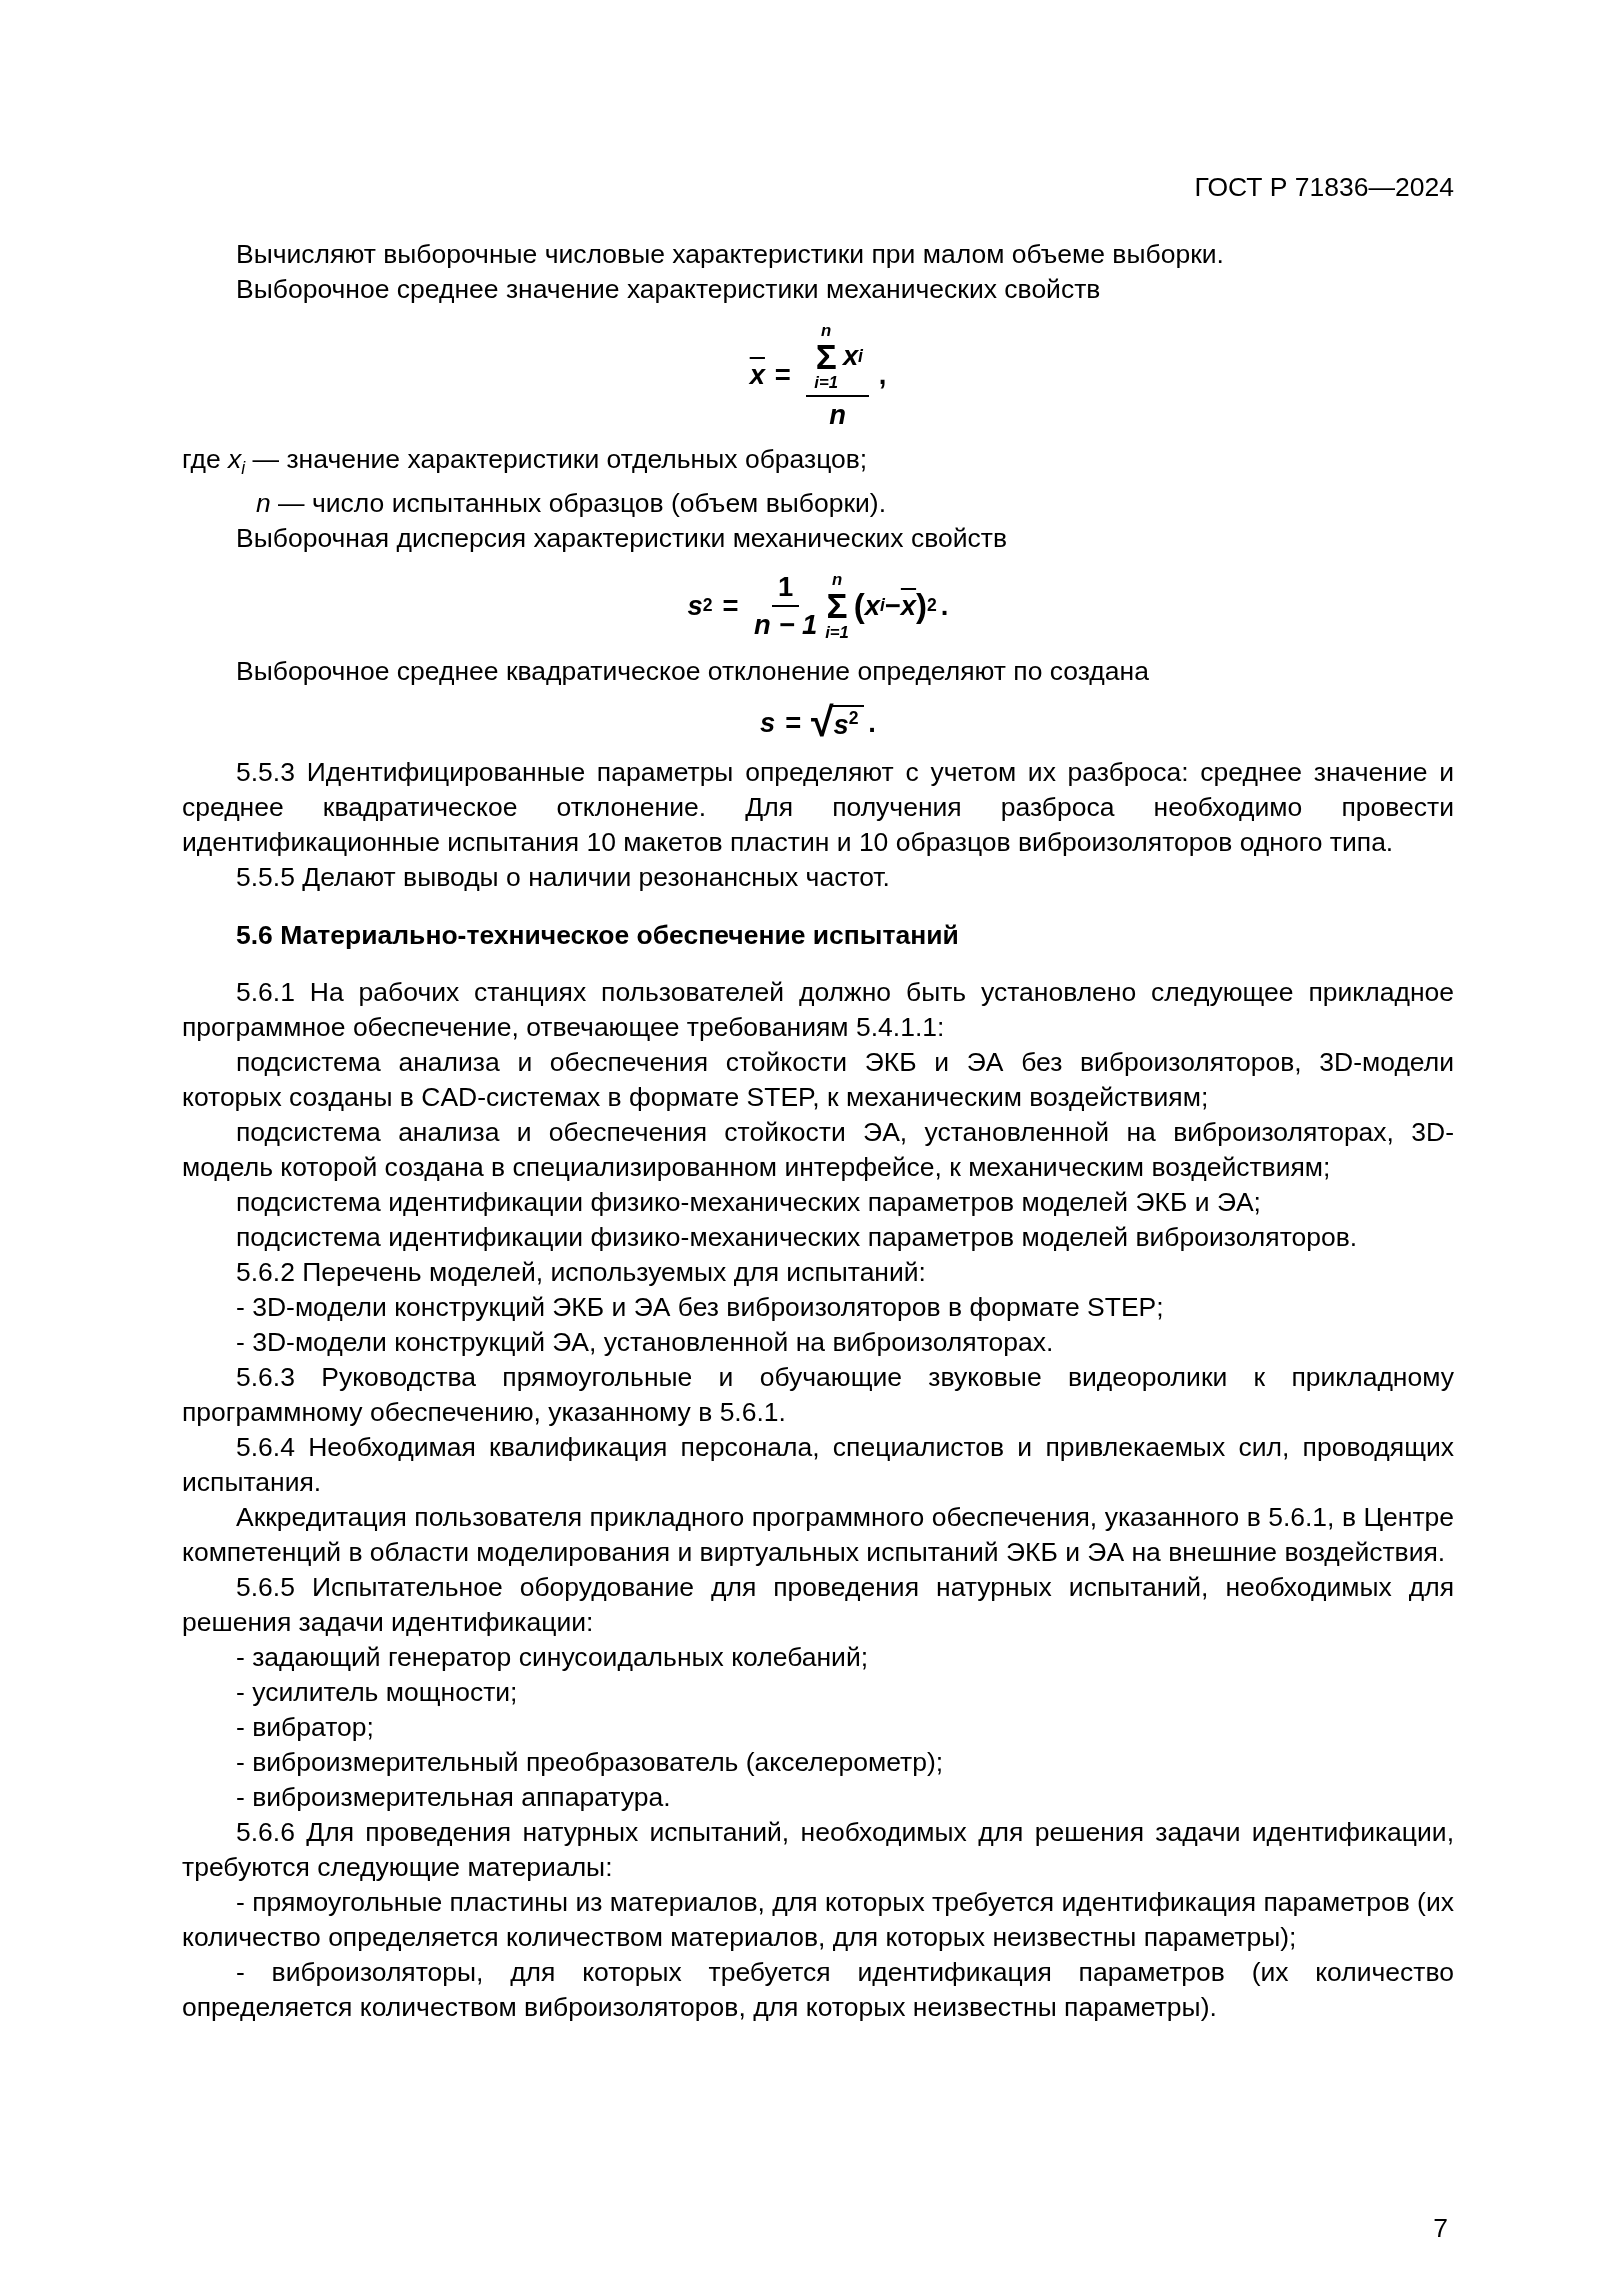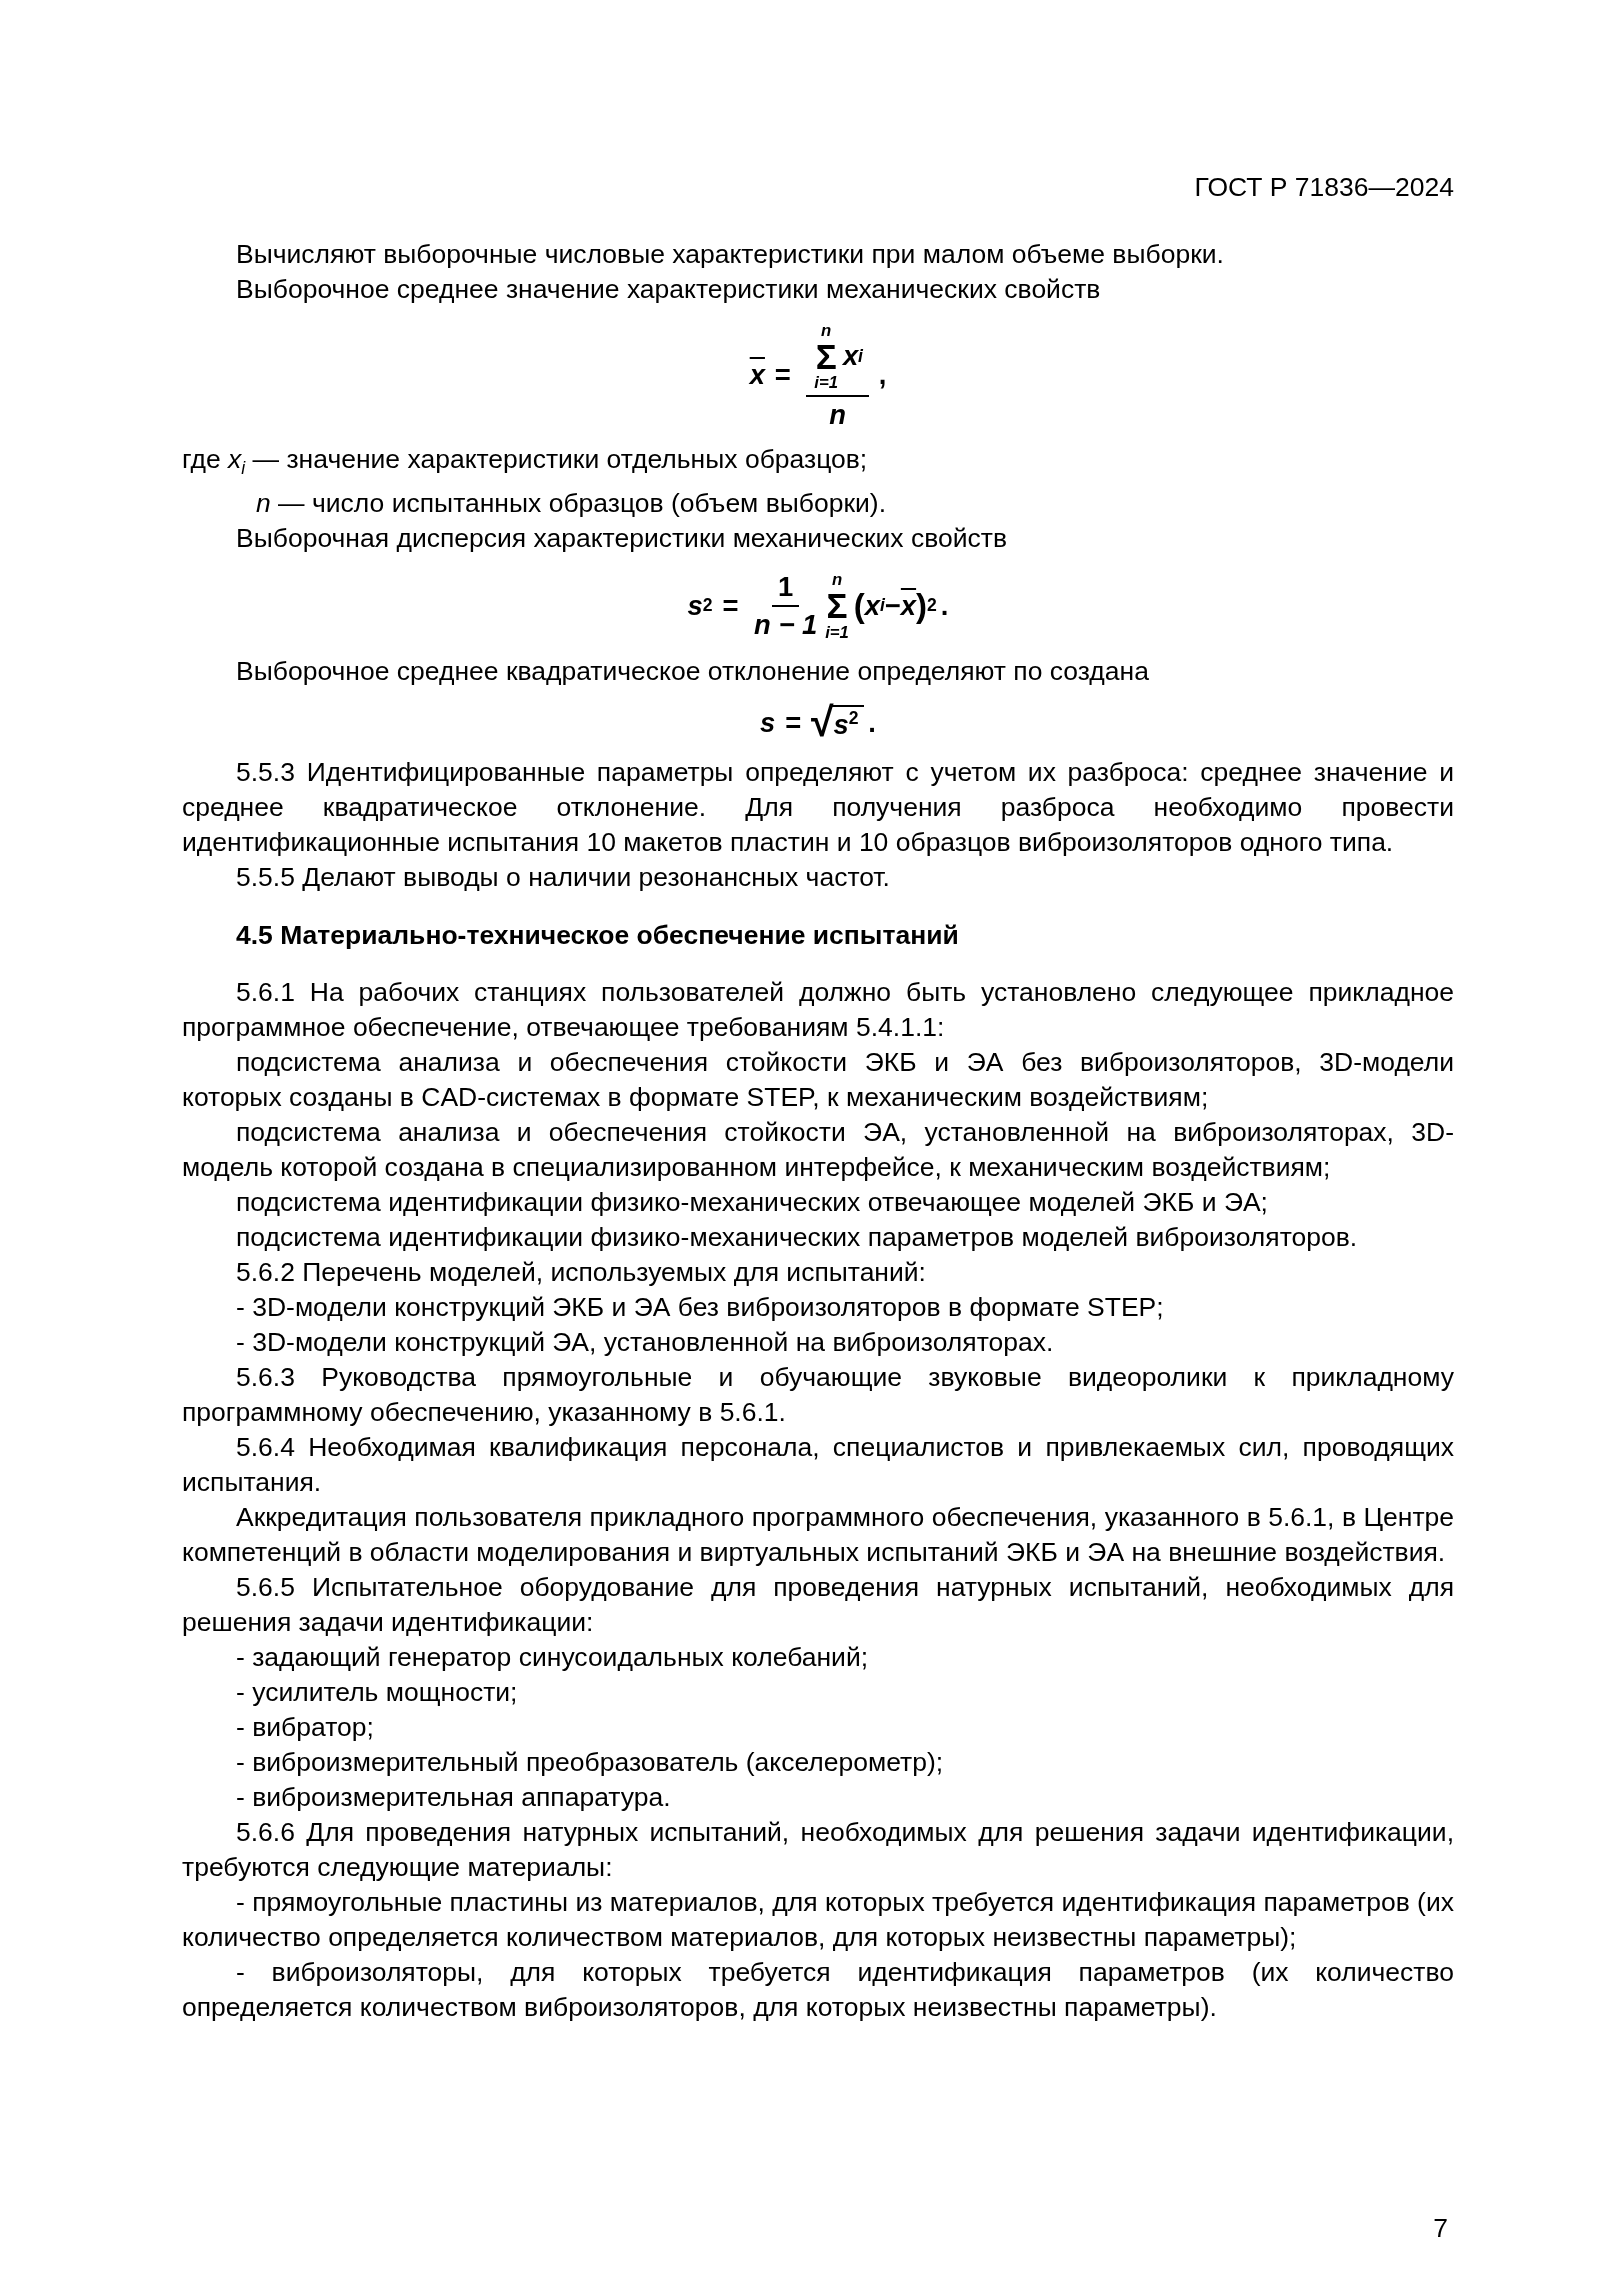--- a/index.html
+++ b/index.html
@@ -151,26 +151,26 @@
       <span class="it">s</span>
       <span class="eq">=</span>
       <span class="sqrt-sign">√</span>
         <span class="radicand"><span class="it">s</span><sup>2</sup></span>
       <span class="f-tail">.</span>
     </div>
 
     <p class="indent">5.5.3 Идентифицированные параметры определяют с учетом их разброса: среднее значение и среднее квадратическое отклонение. Для получения разброса необходимо провести идентификационные испытания 10 макетов пластин и 10 образцов виброизоляторов одного типа.</p>
     <p class="indent">5.5.5 Делают выводы о наличии резонансных частот.</p>
 
-    <p class="heading h-56">4.5 Материально-техническое обеспечение испытаний</p>
+    <p class="heading h-56">5.6 Материально-техническое обеспечение испытаний</p>
 
     <p class="indent">5.6.1 На рабочих станциях пользователей должно быть установлено следующее прикладное программное обеспечение, отвечающее требованиям 5.4.1.1:</p>
     <p class="indent">подсистема анализа и обеспечения стойкости ЭКБ и ЭА без виброизоляторов, 3D-модели которых созданы в CAD-системах в формате STEP, к механическим воздействиям;</p>
     <p class="indent">подсистема анализа и обеспечения стойкости ЭА, установленной на виброизоляторах, 3D-модель которой создана в специализированном интерфейсе, к механическим воздействиям;</p>
-    <p class="indent">подсистема идентификации физико-механических отвечающее моделей ЭКБ и ЭА;</p>
+    <p class="indent">подсистема идентификации физико-механических параметров моделей ЭКБ и ЭА;</p>
     <p class="indent">подсистема идентификации физико-механических параметров моделей виброизоляторов.</p>
 
     <p class="indent">5.6.2 Перечень моделей, используемых для испытаний:</p>
     <p class="indent">- 3D-модели конструкций ЭКБ и ЭА без виброизоляторов в формате STEP;</p>
     <p class="indent">- 3D-модели конструкций ЭА, установленной на виброизоляторах.</p>
 
     <p class="indent">5.6.3 Руководства прямоугольные и обучающие звуковые видеоролики к прикладному программному обеспечению, указанному в 5.6.1.</p>
     <p class="indent">5.6.4 Необходимая квалификация персонала, специалистов и привлекаемых сил, проводящих испытания.</p>
     <p class="indent">Аккредитация пользователя прикладного программного обеспечения, указанного в 5.6.1, в Центре компетенций в области моделирования и виртуальных испытаний ЭКБ и ЭА на внешние воздействия.</p>
 

